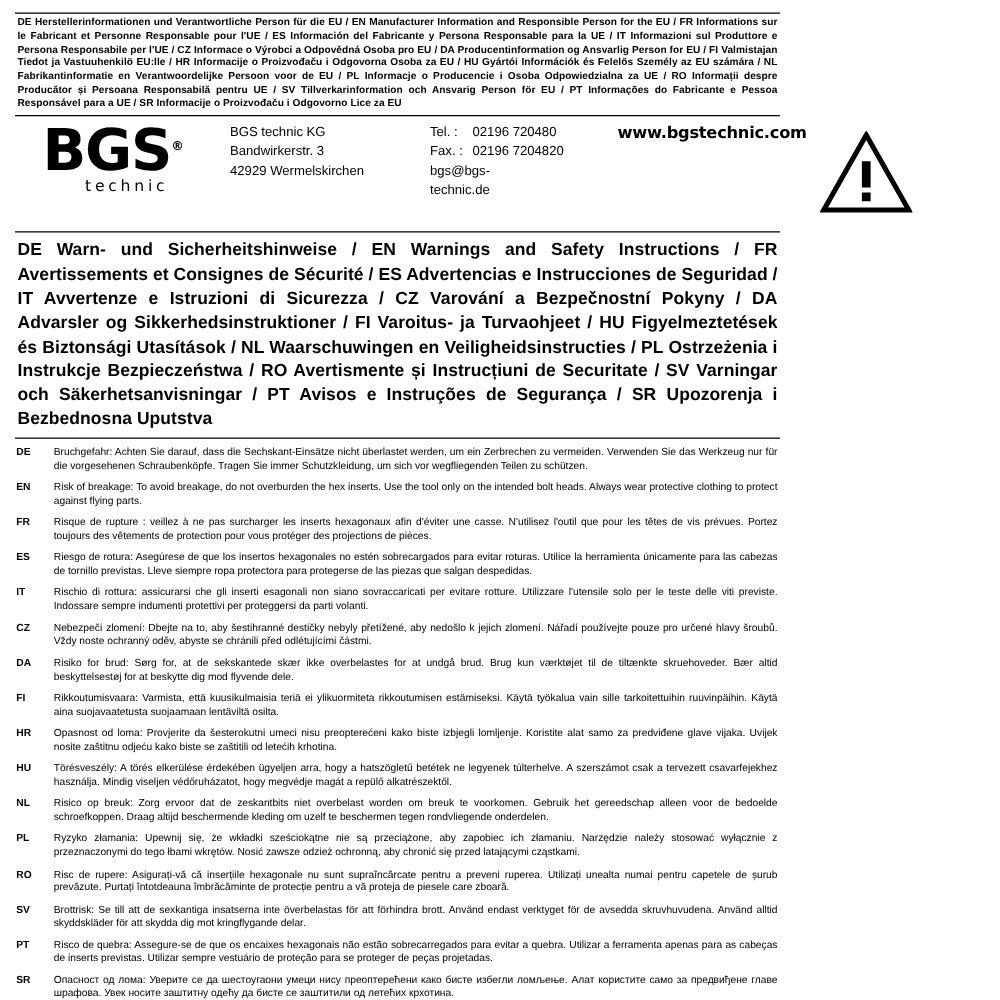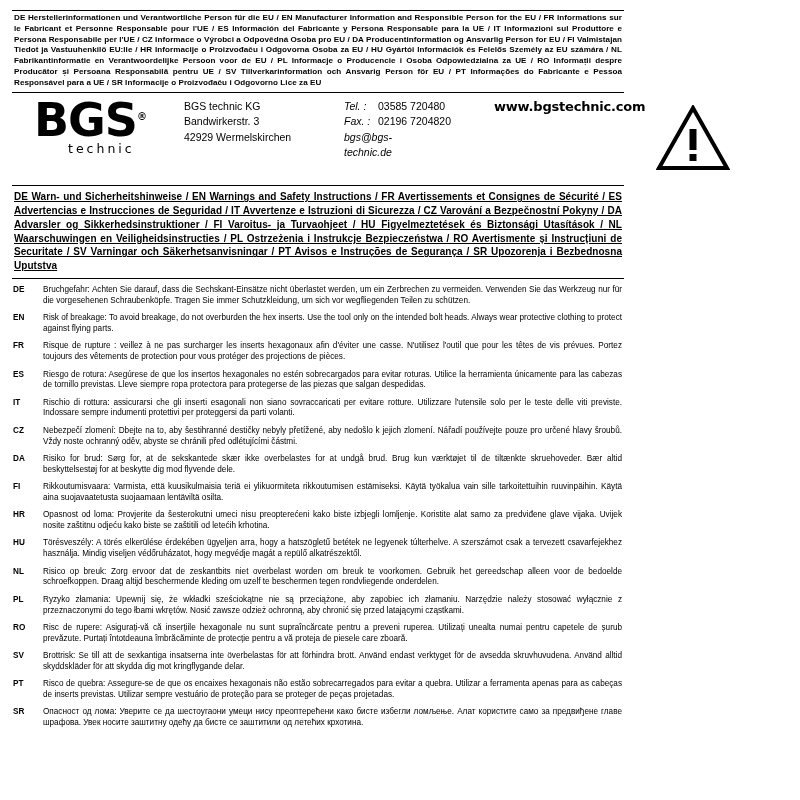--- a/index.html
+++ b/index.html
@@ -79,21 +79,20 @@
     flex: 0 0 150px;
     font-size: 10.5px;
     line-height: 1.45;
   }
   .contact-row {
     display: flex;
   }
   .contact-row .lbl {
     width: 34px;
     flex: 0 0 34px;
-    font-style: italic;
   }
   .web-cell {
     flex: 1 1 auto;
     text-align: center;
     font-size: 13px;
     font-weight: bold;
     font-family: "DejaVu Sans", sans-serif;
     letter-spacing: -0.2px;
   }
   .warn-cell {
@@ -103,27 +102,26 @@
     align-items: center;
   }
   .tri {
     width: 74px;
     height: 66px;
     position: relative;
   }
   .tri svg { display: block; }
   
   .warn-title {
-    font-size: 10px;
+    font-size: 14px;
     font-weight: bold;
     line-height: 1.38;
     letter-spacing: 0.05px;
     text-align: justify;
     padding: 4px 2px 5px 2px;
-    text-decoration: underline;
   }
   
   .rows {
     padding-top: 6px;
   }
   .row {
     display: flex;
     margin-bottom: 6.5px;
   }
   .row .code {
@@ -163,21 +161,21 @@
 
     <div class="addr-cell">
       <div>BGS technic KG</div>
       <div>Bandwirkerstr. 3</div>
       <div>42929 Wermelskirchen</div>
     </div>
 
     <div class="contact-cell">
       <div class="contact-row">
         <span class="lbl">Tel. :</span>
-        <span>03585 720480</span>
+        <span>02196 720480</span>
       </div>
       <div class="contact-row">
         <span class="lbl">Fax. :</span>
         <span>02196 7204820</span>
       </div>
       <div class="contact-row">
         <span class="lbl">bgs@bgs-technic.de</span>
       </div>
     </div>
 

